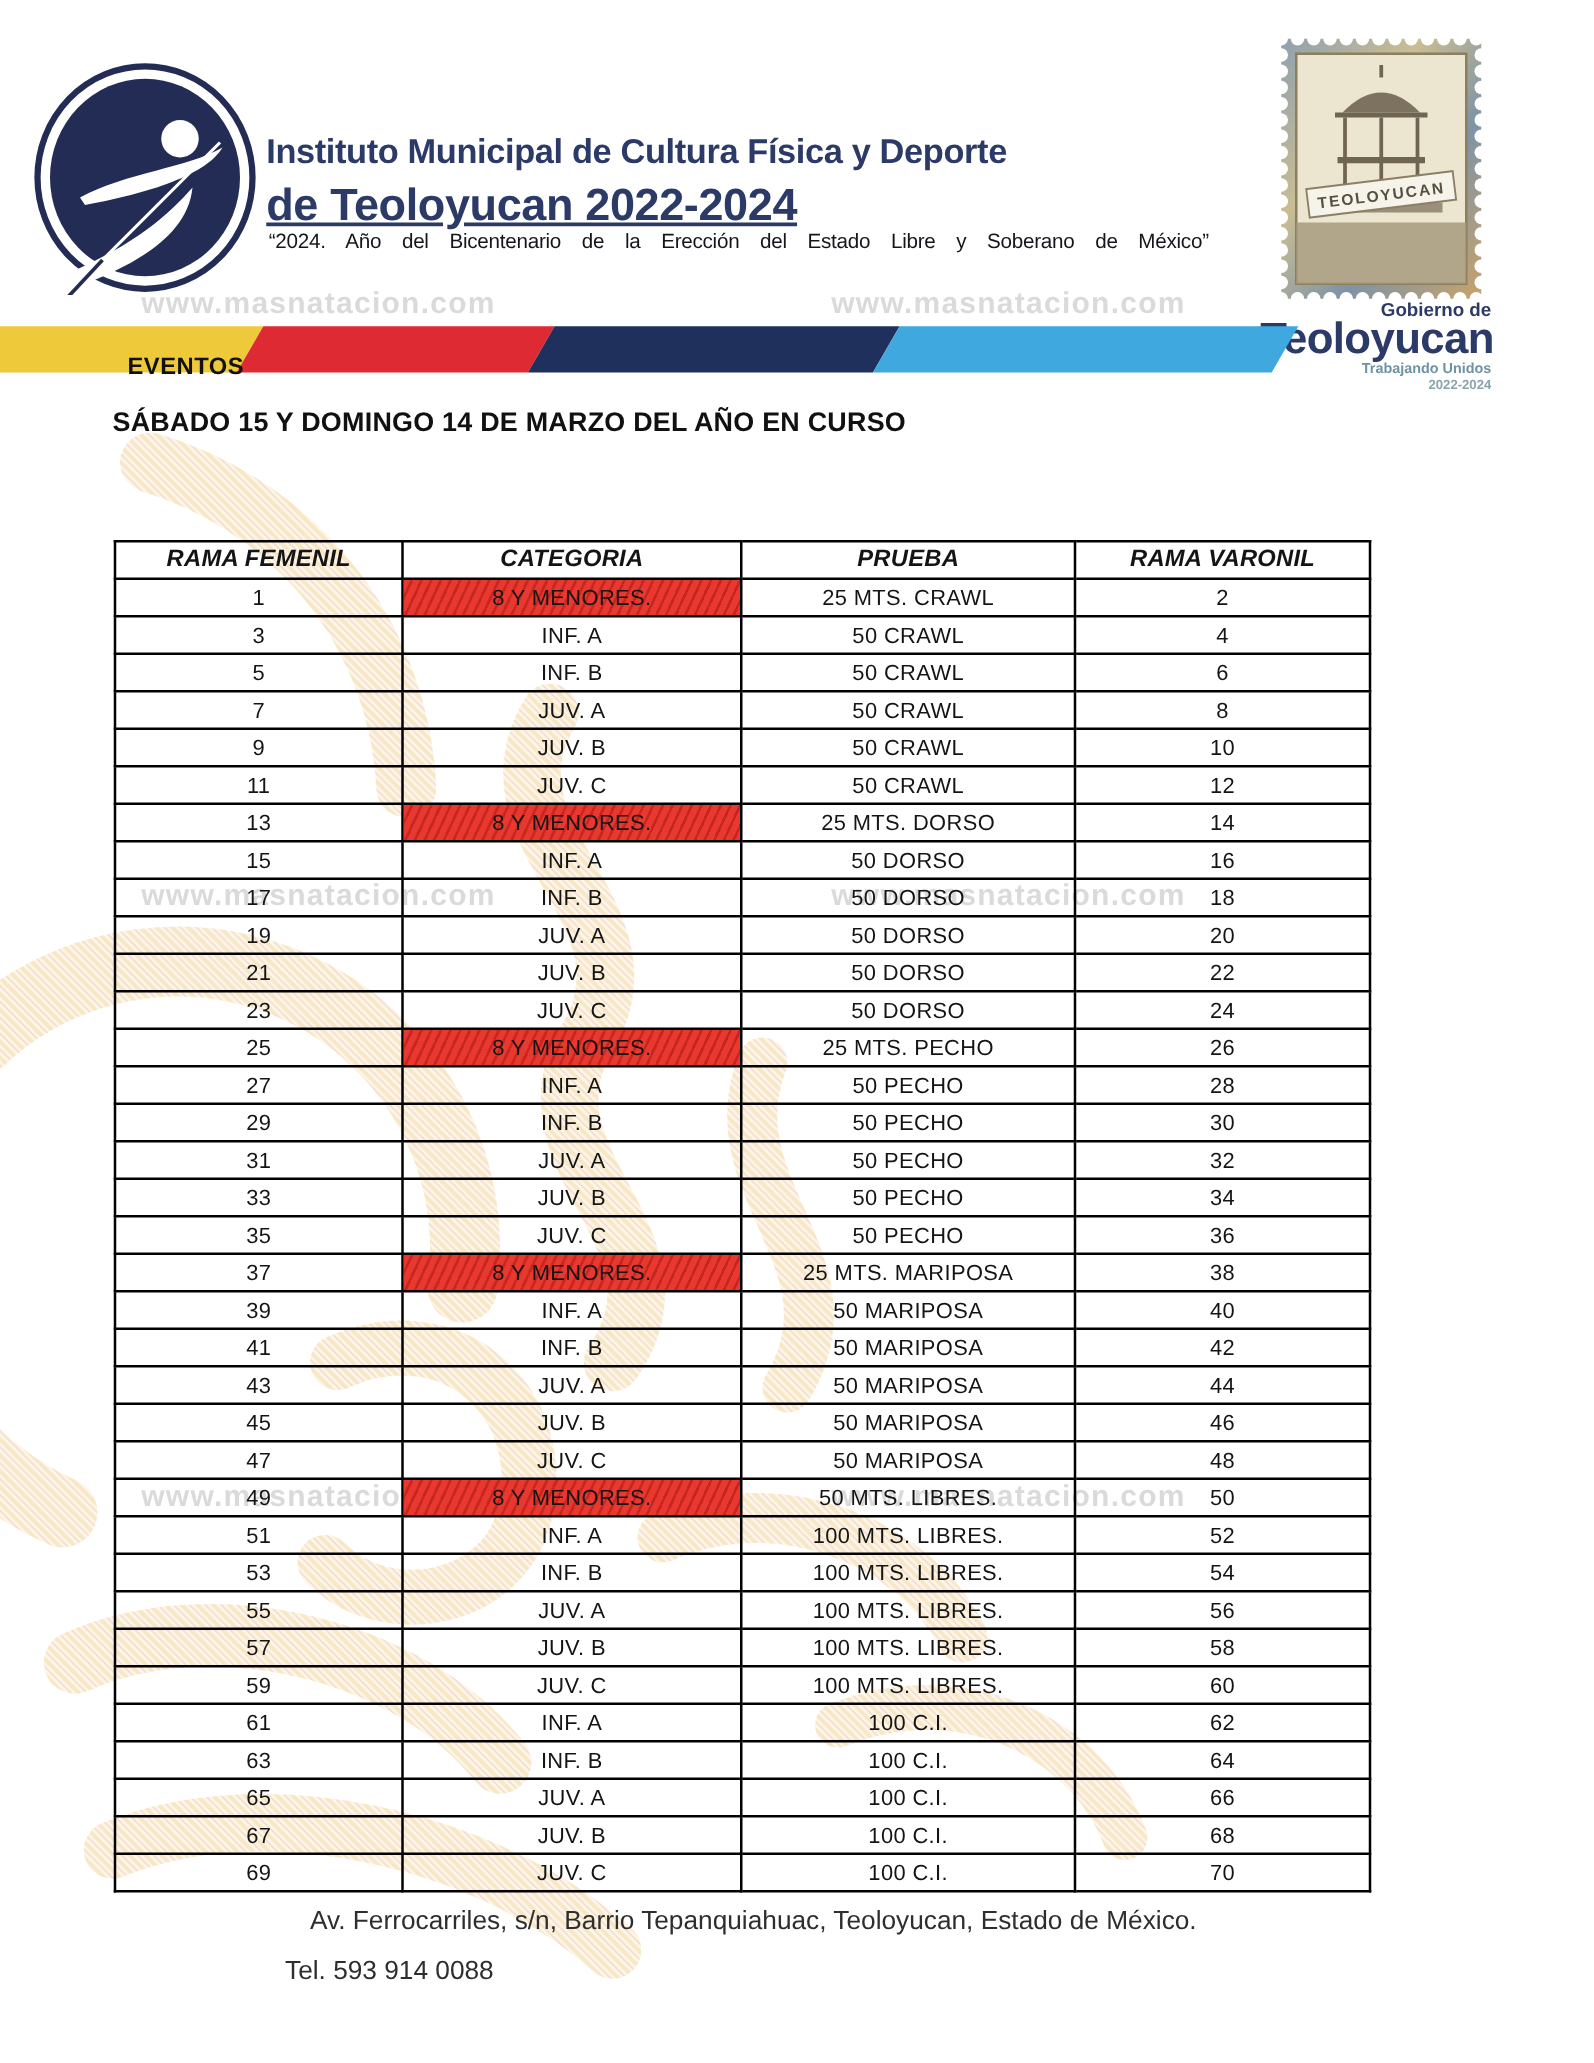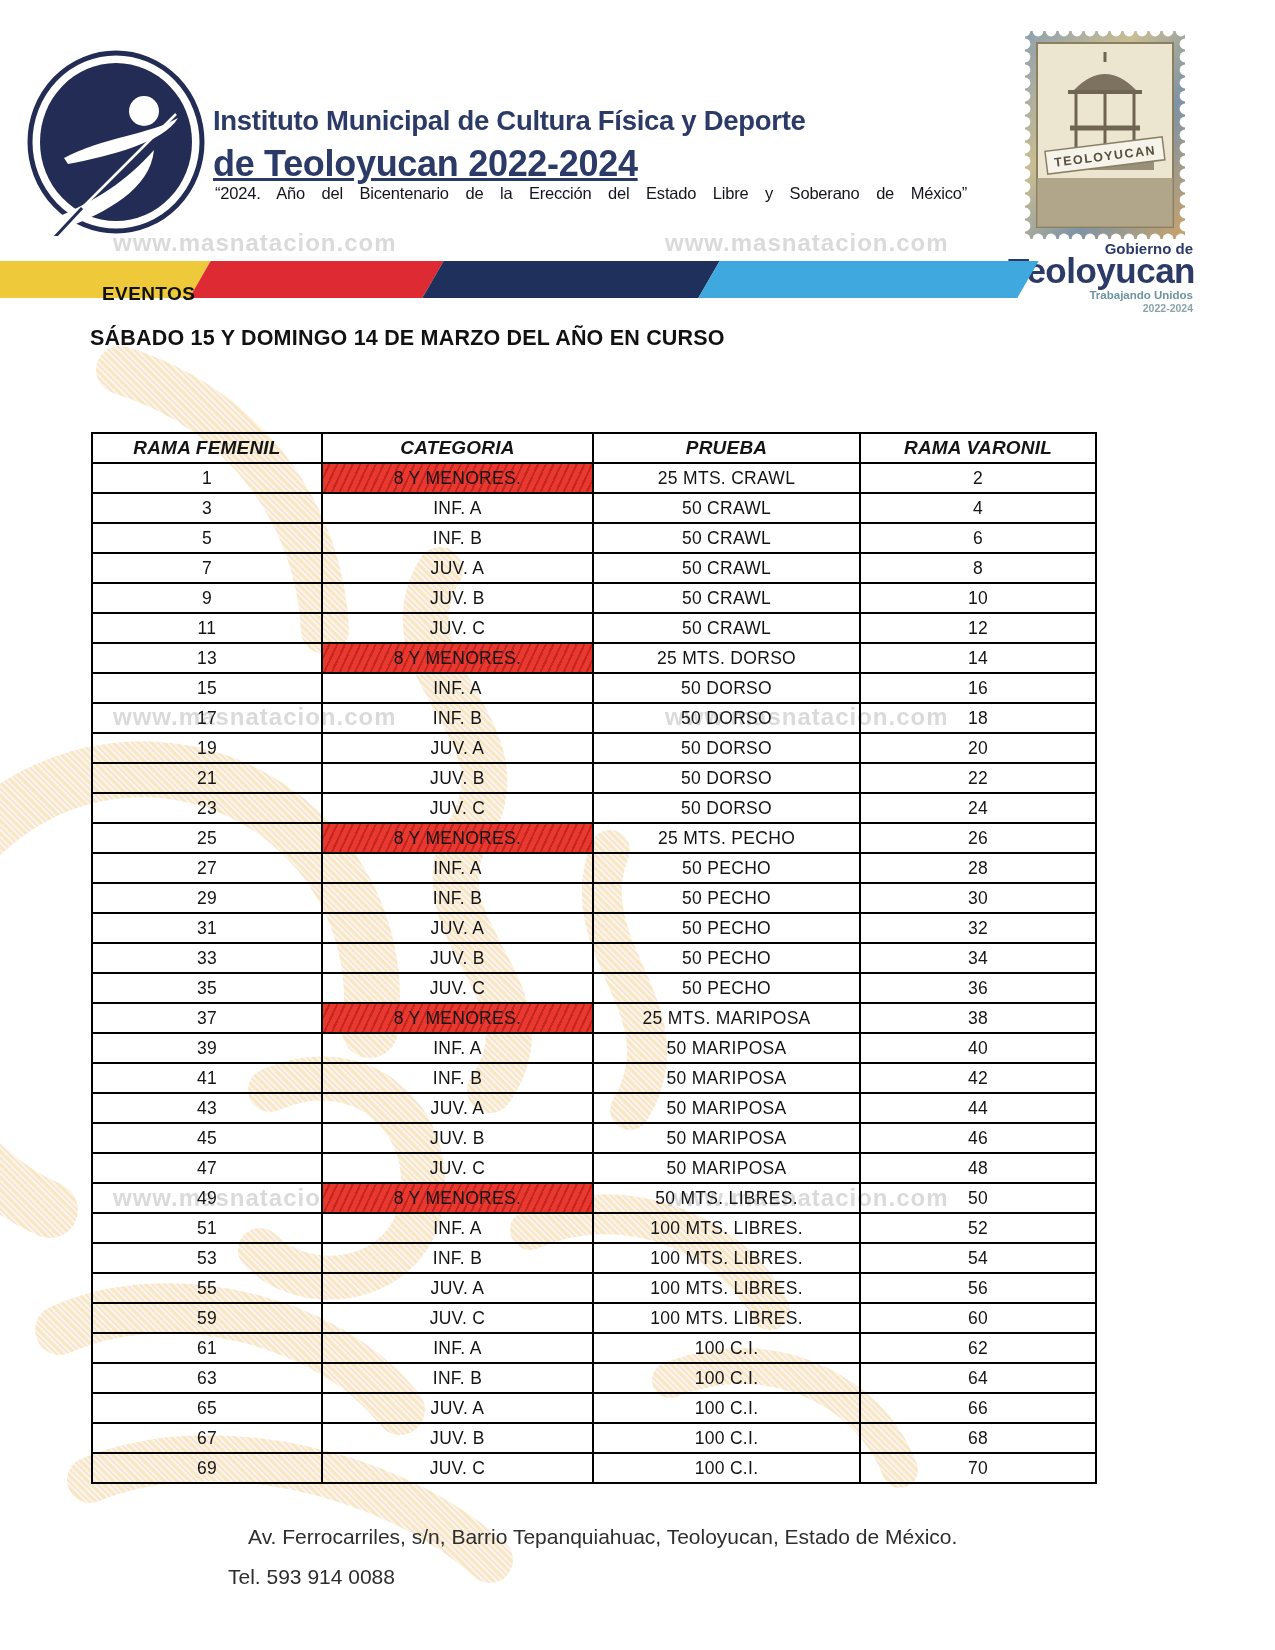--- a/index.html
+++ b/index.html
@@ -400,20 +400,26 @@
           <td>100 MTS. LIBRES.</td>
           <td>54</td>
         </tr>
         <tr>
           <td>55</td>
           <td>JUV. A</td>
           <td>100 MTS. LIBRES.</td>
           <td>56</td>
         </tr>
         <tr>
+          <td>57</td>
+          <td>JUV. B</td>
+          <td>100 MTS. LIBRES.</td>
+          <td>58</td>
+        </tr>
+        <tr>
           <td>59</td>
           <td>JUV. C</td>
           <td>100 MTS. LIBRES.</td>
           <td>60</td>
         </tr>
         <tr>
           <td>61</td>
           <td>INF. A</td>
           <td>100 C.I.</td>
           <td>62</td>

